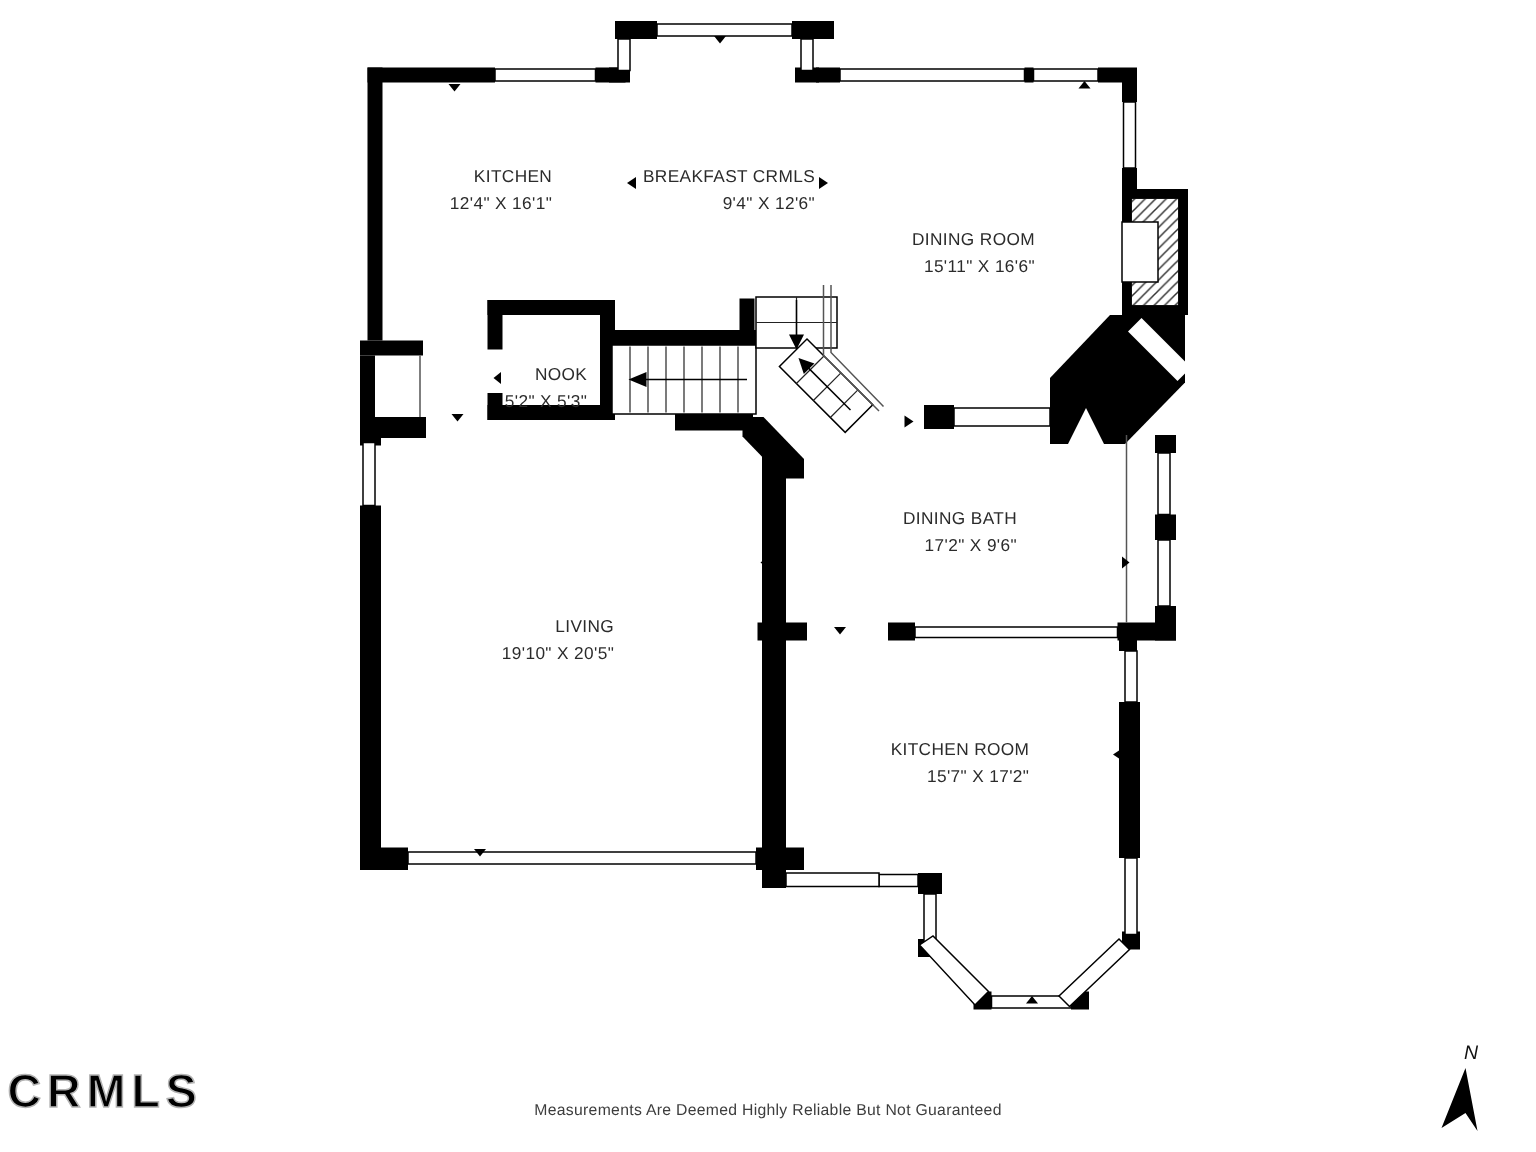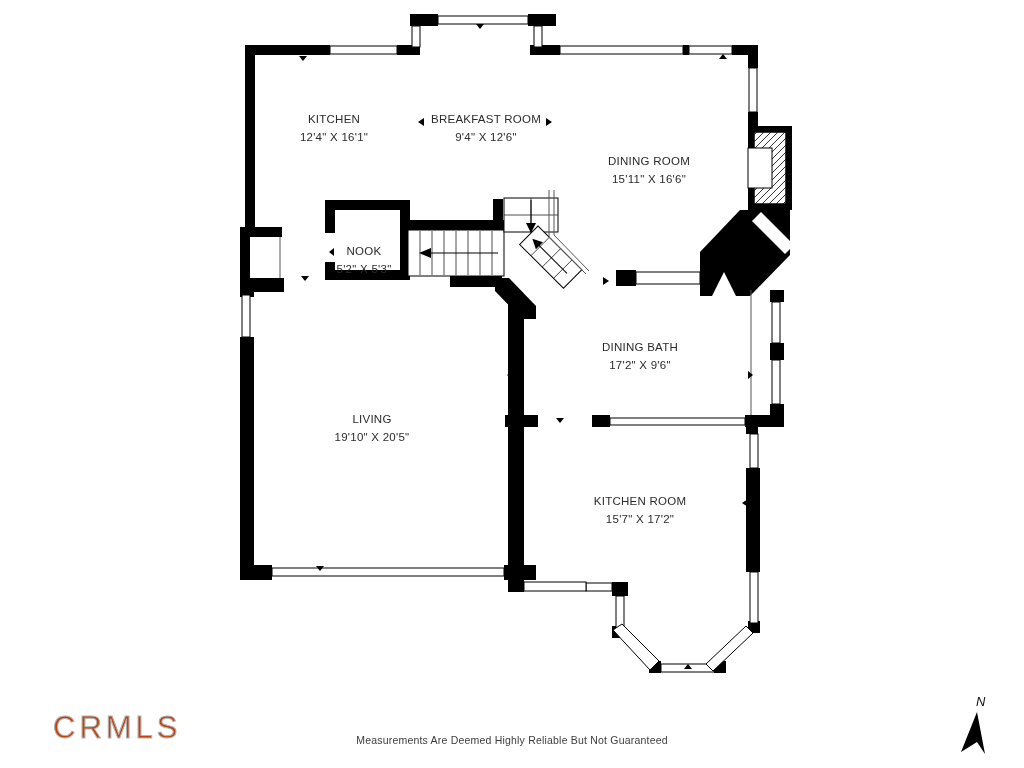--- a/index.html
+++ b/index.html
@@ -3,28 +3,28 @@
 <meta charset="utf-8">
 <style>
   html,body{margin:0;padding:0;}
   body{
     width:1024px;height:768px;background:#ffffff;position:relative;overflow:hidden;
     font-family:"Liberation Sans", sans-serif;
   }
   #plan-svg{position:absolute;left:0;top:0;}
   .room-label{
     position:absolute;transform:translate(-50%,-50%);
-    text-align:center;color:#2b2b2b;font-size:11.5px;line-height:17.5px;
+    text-align:right;color:#2b2b2b;font-size:11.5px;line-height:17.5px;
     letter-spacing:.25px;white-space:nowrap;
   }
   .room-label .rname{display:block;}
   .room-label .rdims{display:block;}
   #watermark{
     position:absolute;left:5px;top:710px;font-size:31px;letter-spacing:4px;
-    color:#c2410c;-webkit-text-stroke:1px #b3b3b3;font-weight:400;margin-left:48px;
+    color:#000000;-webkit-text-stroke:1px #b3b3b3;font-weight:700;
   }
   #disclaimer{
     position:absolute;left:0;right:0;top:734px;text-align:center;
     font-size:10.5px;color:#3d3d3d;letter-spacing:.2px;
   }
   #compass{position:absolute;left:952px;top:692px;width:60px;height:70px;}
   #compass .n-label{
     position:absolute;left:24px;top:2px;font-style:italic;font-size:13px;color:#111;
   }
   svg .wall{fill:#000;stroke:none;}
@@ -191,21 +191,21 @@
     <polygon points="316,566 324,566 320,571"></polygon>
     <polygon points="512,371 512,379 507,375"></polygon>
   </g>
 </svg>
 
 <div class="room-label" style="left:334px;top:128px">
   <span class="rname">KITCHEN</span>
   <span class="rdims">12'4" X 16'1"</span>
 </div>
 <div class="room-label" style="left:486px;top:128px">
-  <span class="rname">BREAKFAST ROOM</span>
+  <span class="rname">BREAKFAST CRMLS</span>
   <span class="rdims">9'4" X 12'6"</span>
 </div>
 <div class="room-label" style="left:649px;top:170px">
   <span class="rname">DINING ROOM</span>
   <span class="rdims">15'11" X 16'6"</span>
 </div>
 <div class="room-label" style="left:364px;top:260px">
   <span class="rname">NOOK</span>
   <span class="rdims">5'2" X 5'3"</span>
 </div>

